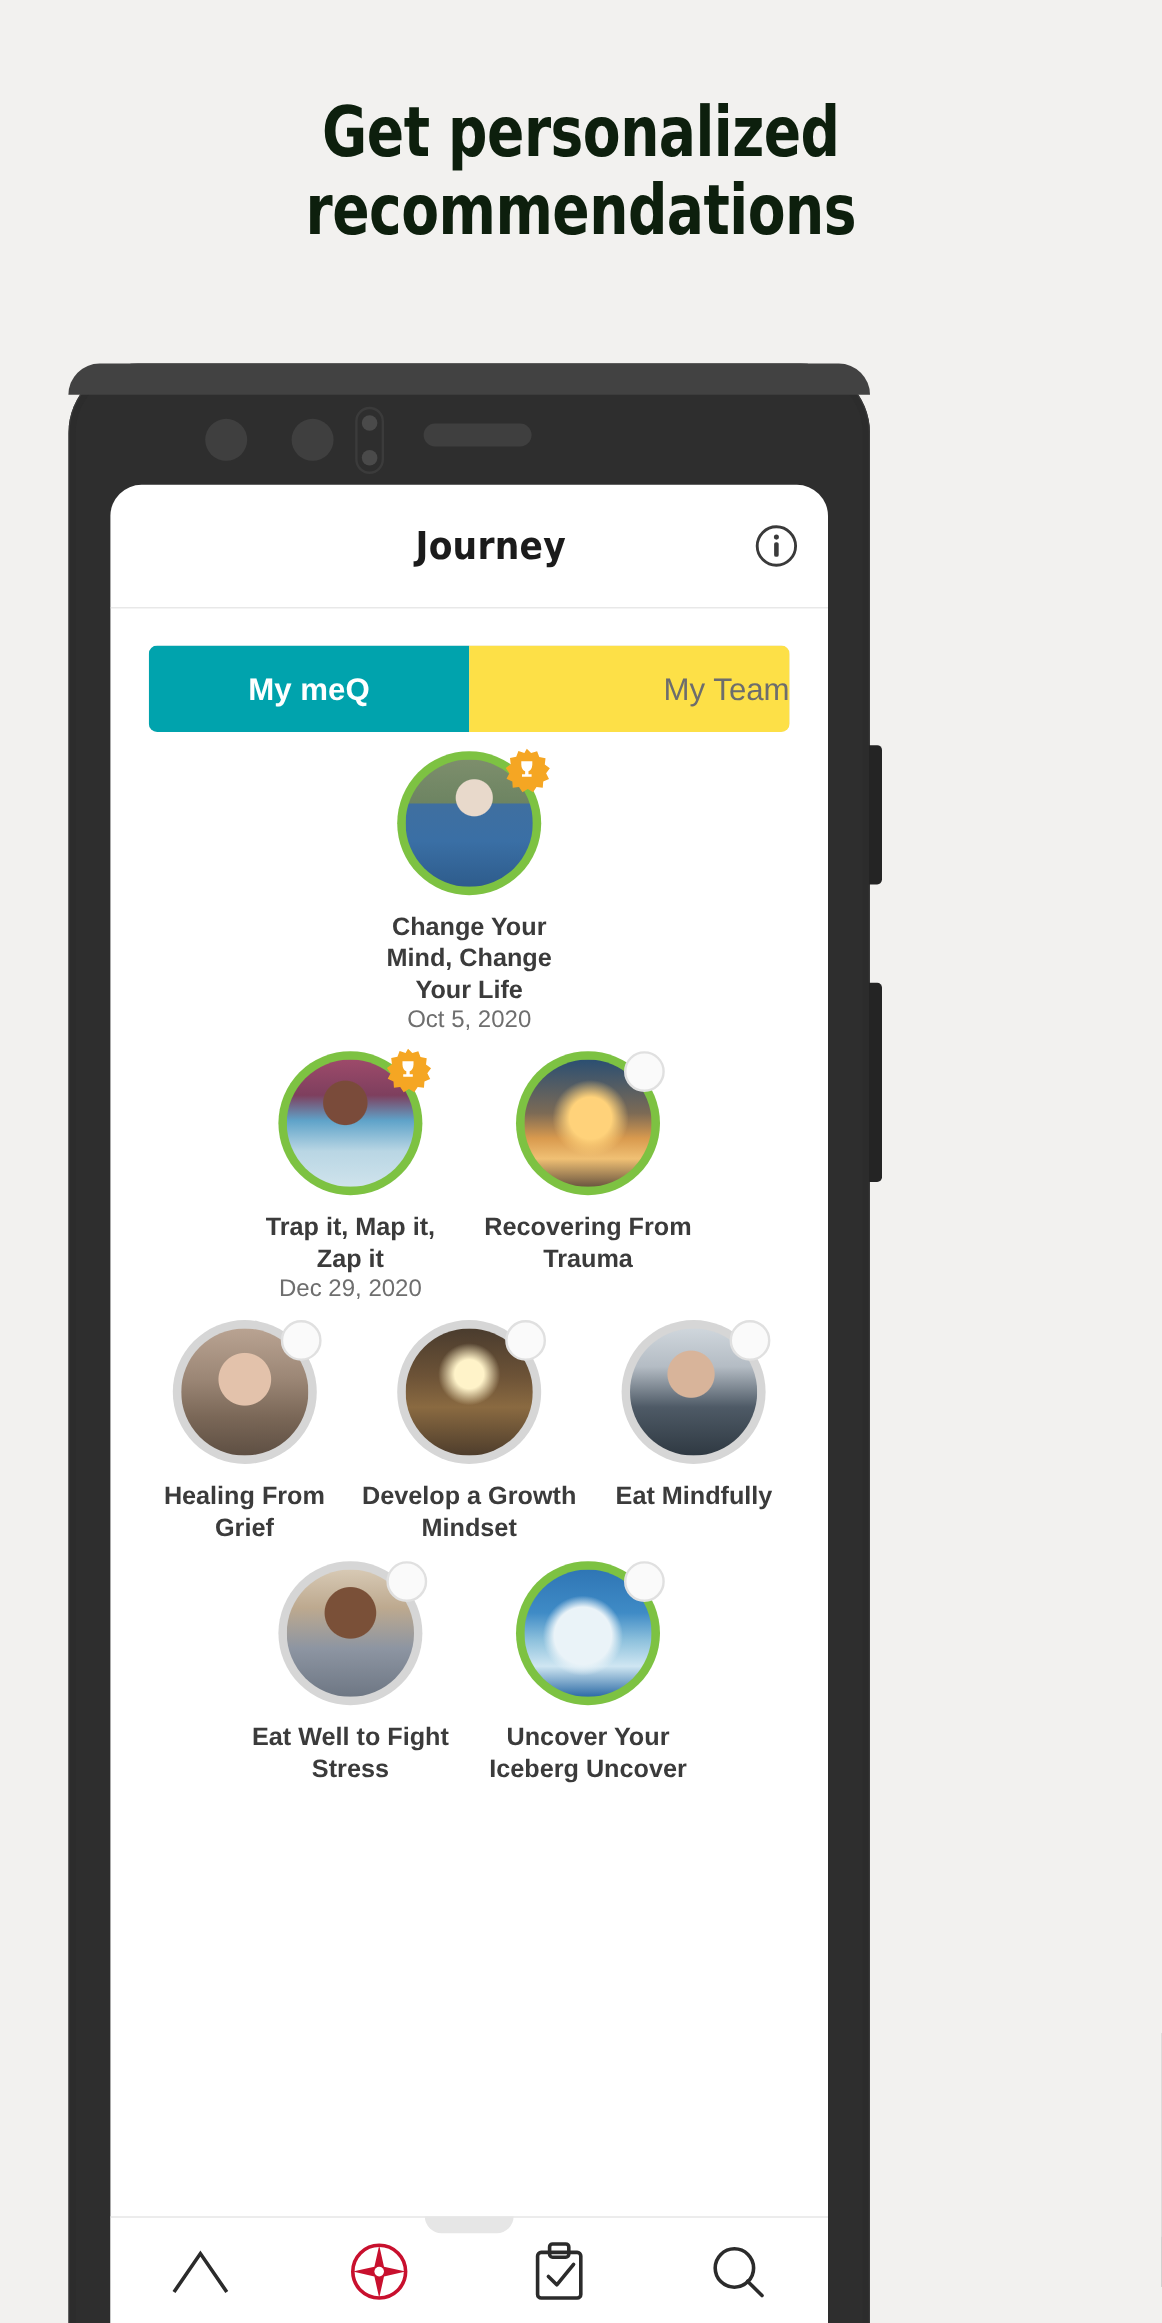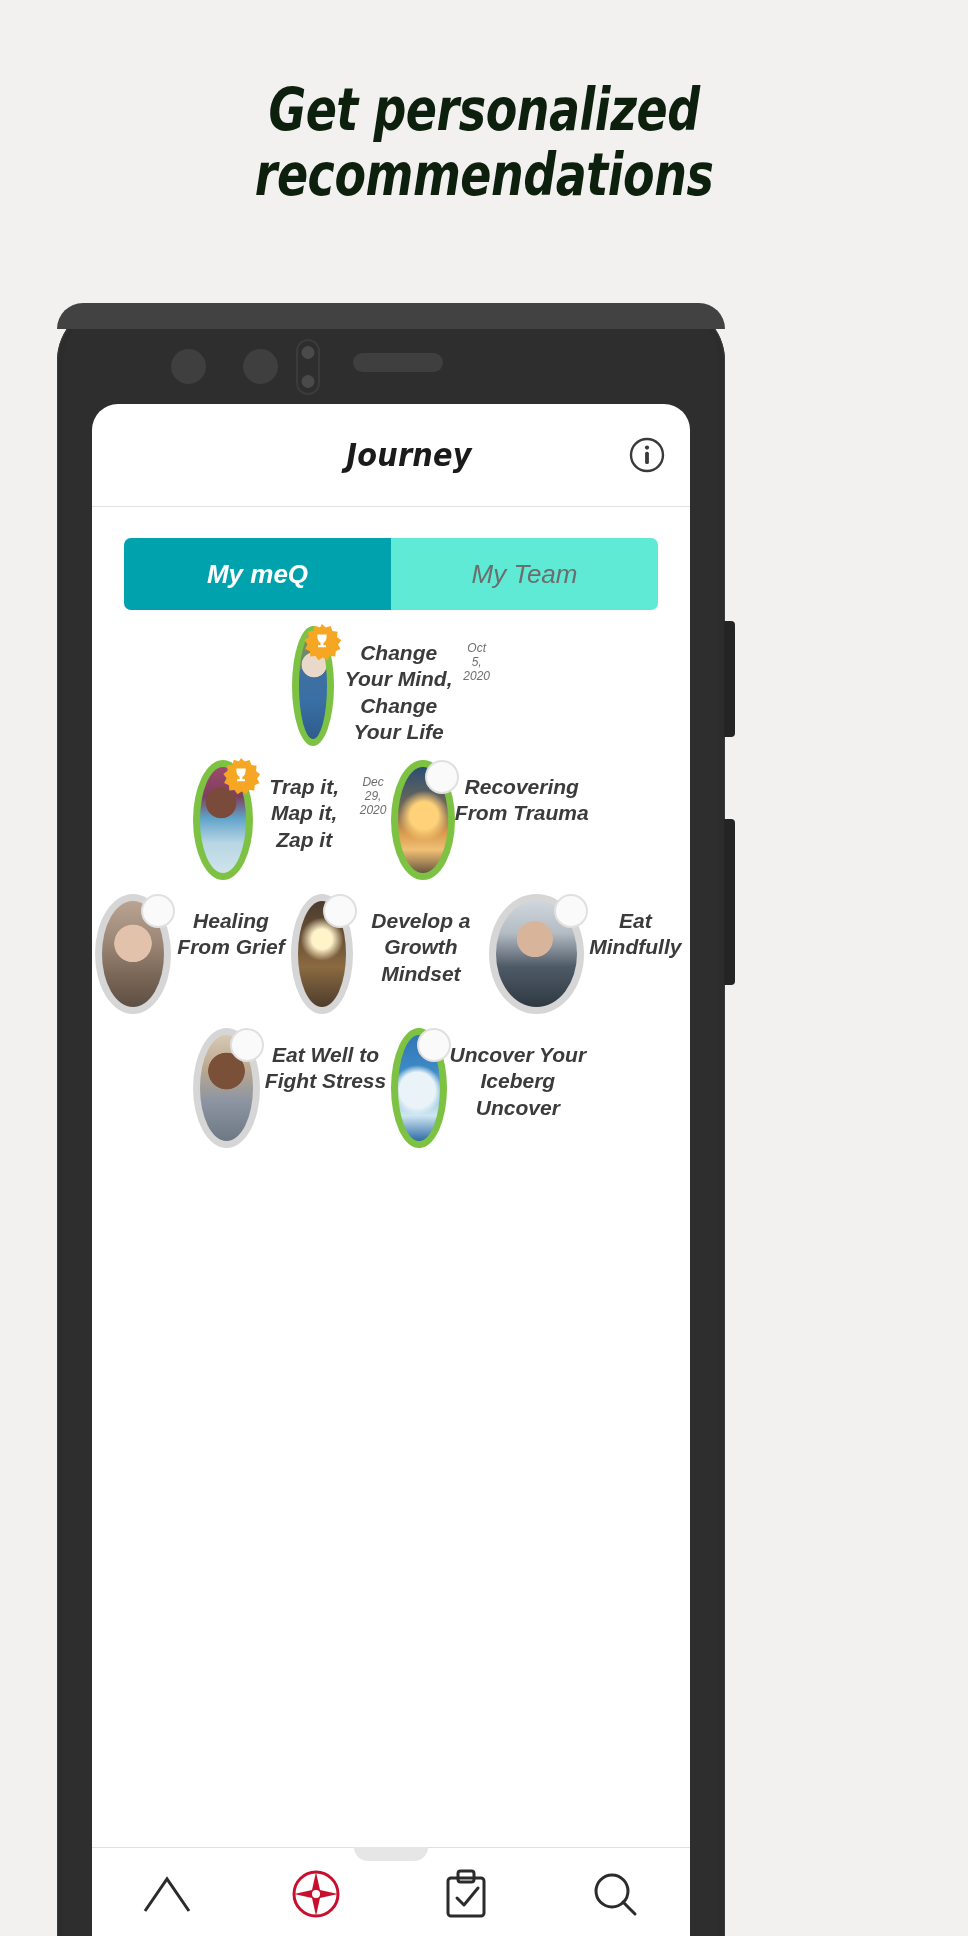--- a/index.html
+++ b/index.html
@@ -2,21 +2,21 @@
 <html><head>
 <meta charset="utf-8">
 <style>
   * { box-sizing: border-box; margin: 0; padding: 0; }
   html, body {
     width: 968px; height: 1936px;
     background: #f2f1ef;
     font-family: "Liberation Sans", sans-serif;
     overflow: hidden;
   }
-  .page { position: relative; width: 968px; height: 1864px; background: #f2f1ef; font-style: italic; }
+  .page { position: relative; width: 968px; height: 1864px; background: #f2f1ef; }
 
   
   .headline {
     position: absolute; top: 78px; left: 0; width: 968px;
     text-align: center;
     font-family: "DejaVu Sans Condensed", "Liberation Sans Narrow", "Liberation Sans", sans-serif;
     font-weight: 700;
     font-size: 58px;
     line-height: 1.12;
     letter-spacing: -0.5px;
@@ -105,41 +105,41 @@
     display: flex;
     border-radius: 7px;
     overflow: hidden;
     background: #ececec;
   }
   .tab {
     flex: 1; display: flex; align-items: center; justify-content: center;
     font-size: 26px;
   }
   .tab.active { background: #00a3ad; color: #ffffff; font-weight: 700; }
-  .tab.inactive { background: #5eead4; color: #6d6d6d; font-weight: 400; }
+  .tab.inactive { background: #fde047; color: #6d6d6d; font-weight: 400; justify-content: flex-end; }
 
   
   .section-title {
     margin: 60px 0 0 32px;
     font-size: 22px;
     letter-spacing: 1.4px;
     color: #4c4c4c;
     font-weight: 400;
   }
 
   
   .rows { padding: 0 18px; }
   .row { display: flex; justify-content: center; }
   .row.cols1 { margin-top: 16px; }
   .row.cols2 { margin-top: 14px; }
   .row.cols3 { margin-top: 14px; }
 
   .card {
     width: 198px;
-    display: flex; flex-direction: row; align-items: flex-start;
+    display: flex; flex-direction: column; align-items: center;
     text-align: center;
   }
   .thumb-wrap { position: relative; width: 120px; height: 120px; }
   .card.big .thumb-wrap { width: 120px; height: 120px; }
 
   .ring {
     position: absolute; inset: 0;
     border-radius: 50%;
     padding: 7px;
   }
@@ -188,22 +188,22 @@
     background: #fafafa; border: 2px solid #e0e0e0; border-radius: 50%;
   }
   .badge-star { position: absolute; inset: 0; }
 
   .card-title {
     margin-top: 14px;
     font-size: 21px; line-height: 1.26; font-weight: 700; color: #3b3b3b;
     max-width: 180px;
   }
   .card-date {
-    margin-top: 15px;
-    font-size: 12px; color: #6e6e6e; font-weight: 400;
+    margin-top: 0;
+    font-size: 20px; color: #6e6e6e; font-weight: 400;
   }
 
   
   .bottom-nav {
     position: absolute; left: 0; bottom: 0; width: 100%;
     height: 96px;
     border-top: 1px solid #e0e0e0;
     background: #ffffff;
     display: flex; align-items: center;
   }

